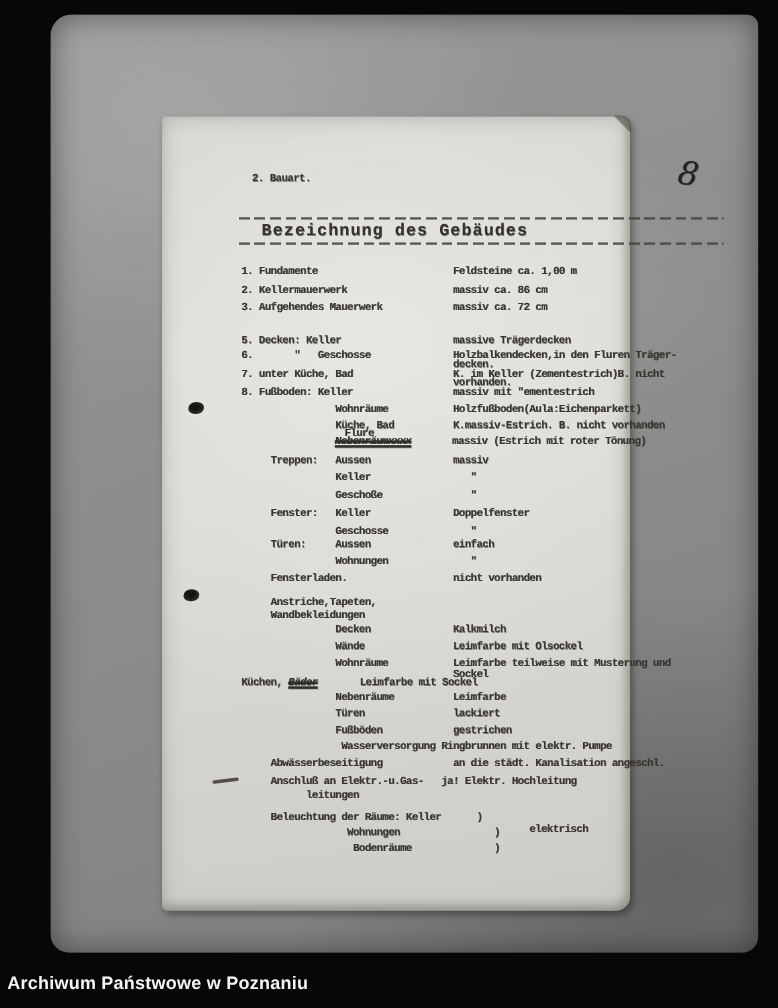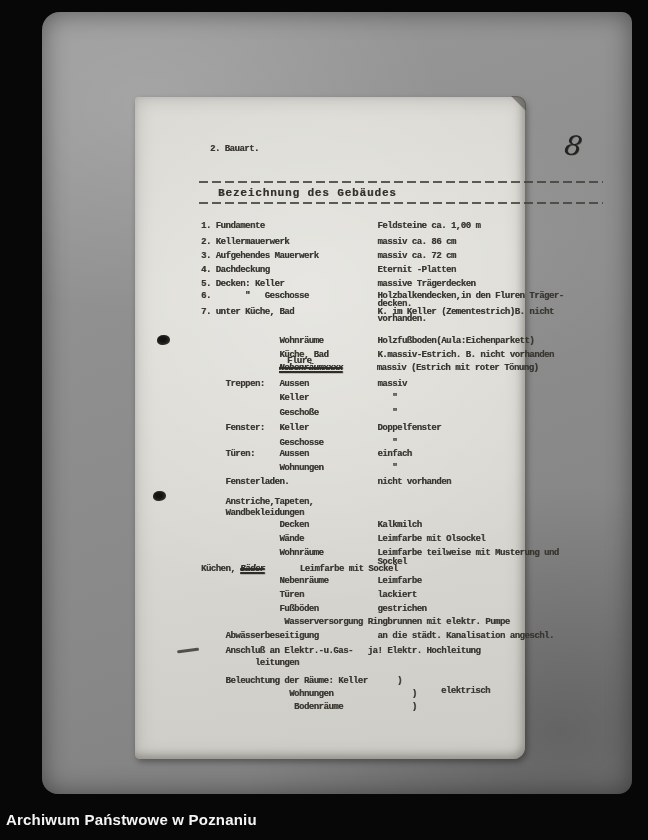--- a/index.html
+++ b/index.html
@@ -44,21 +44,21 @@
     position:absolute;left:66px;
     font-family:"Liberation Mono",monospace;
     font-size:9px;line-height:9px;font-weight:bold;
     letter-spacing:-0.5px;
     color:#38362f;
     white-space:pre;
     text-shadow:0.4px 0.4px 0.5px rgba(52,50,44,0.55);
   }
   .section-label{left:75px;}
   .heading{
-    left:83px;font-size:11px;letter-spacing:0.85px;color:#34322b;
+    left:83px;font-size:14px;letter-spacing:0.85px;color:#34322b;
   }
   .rule{
     position:absolute;left:64px;width:404px;height:2px;
     background:repeating-linear-gradient(90deg,#44423a 0 9px, rgba(0,0,0,0) 9px 13px);
     opacity:0.85;
   }
   .struck{text-decoration:line-through underline;text-decoration-thickness:1.5px;color:#2f2d27;font-style:italic;}
   .pagenum{
     position:absolute;left:430px;top:33px;
     font-family:"DejaVu Serif",serif;font-style:italic;
@@ -88,26 +88,26 @@
     <div class="tl section-label" style="top:48px">2. Bauart.</div>
     <div class="pagenum">8</div>
 
     <div class="rule" style="top:84px"></div>
     <div class="tl heading" style="top:92px">Bezeichnung des Gebäudes</div>
     <div class="rule" style="top:105px"></div>
 
     <div class="tl" style="top:125px">1. Fundamente                       Feldsteine ca. 1,00 m</div>
     <div class="tl" style="top:141px">2. Kellermauerwerk                  massiv ca. 86 cm</div>
     <div class="tl" style="top:155px">3. Aufgehendes Mauerwerk            massiv ca. 72 cm</div>
-    <div class="tl" style="top:169px">4. Dachdeckung                      Eternit -Platten</div>
     <div class="tl" style="top:183px">5. Decken: Keller                   massive Trägerdecken</div>
     <div class="tl" style="top:195px">6.       "   Geschosse              Holzbalkendecken,in den Fluren Träger-</div>
     <div class="tl" style="top:203px">                                    decken.</div>
     <div class="tl" style="top:211px">7. unter Küche, Bad                 K. im Keller (Zementestrich)B. nicht</div>
     <div class="tl" style="top:218px">                                    vorhanden.</div>
+    <div class="tl" style="top:226px">8. Fußboden: Keller                 massiv mit "ementestrich</div>
     <div class="tl" style="top:240px">                Wohnräume           Holzfußboden(Aula:Eichenparkett)</div>
     <div class="tl" style="top:254px">                Küche, Bad          K.massiv-Estrich. B. nicht vorhanden</div>
 
     <div class="tl" style="top:260px;left:152px">Flure</div>
     <div class="tl" style="top:267px"><span class="struck" style="margin-left:78px">Nebenräumxxxx</span><span style="margin-left:34px">massiv (Estrich mit roter Tönung)</span></div>
 
     <div class="tl" style="top:283px">     Treppen:   Aussen              massiv</div>
     <div class="tl" style="top:297px">                Keller                 "</div>
     <div class="tl" style="top:312px">                Geschoße               "</div>
     <div class="tl" style="top:327px">     Fenster:   Keller              Doppelfenster</div>

